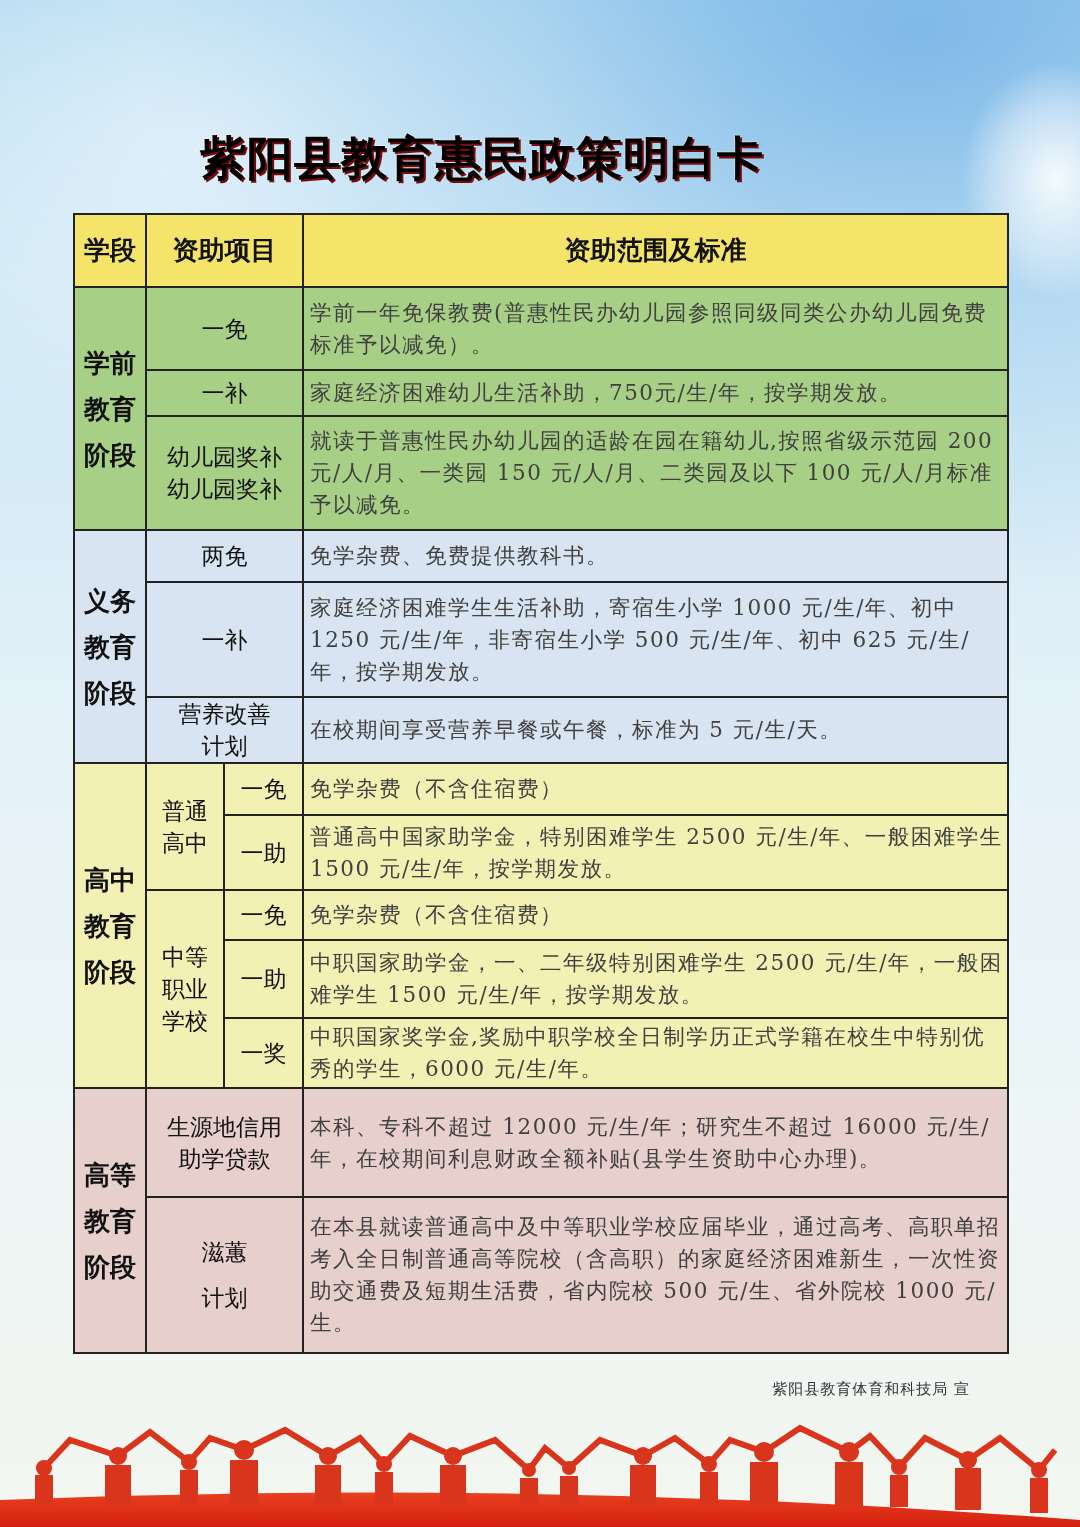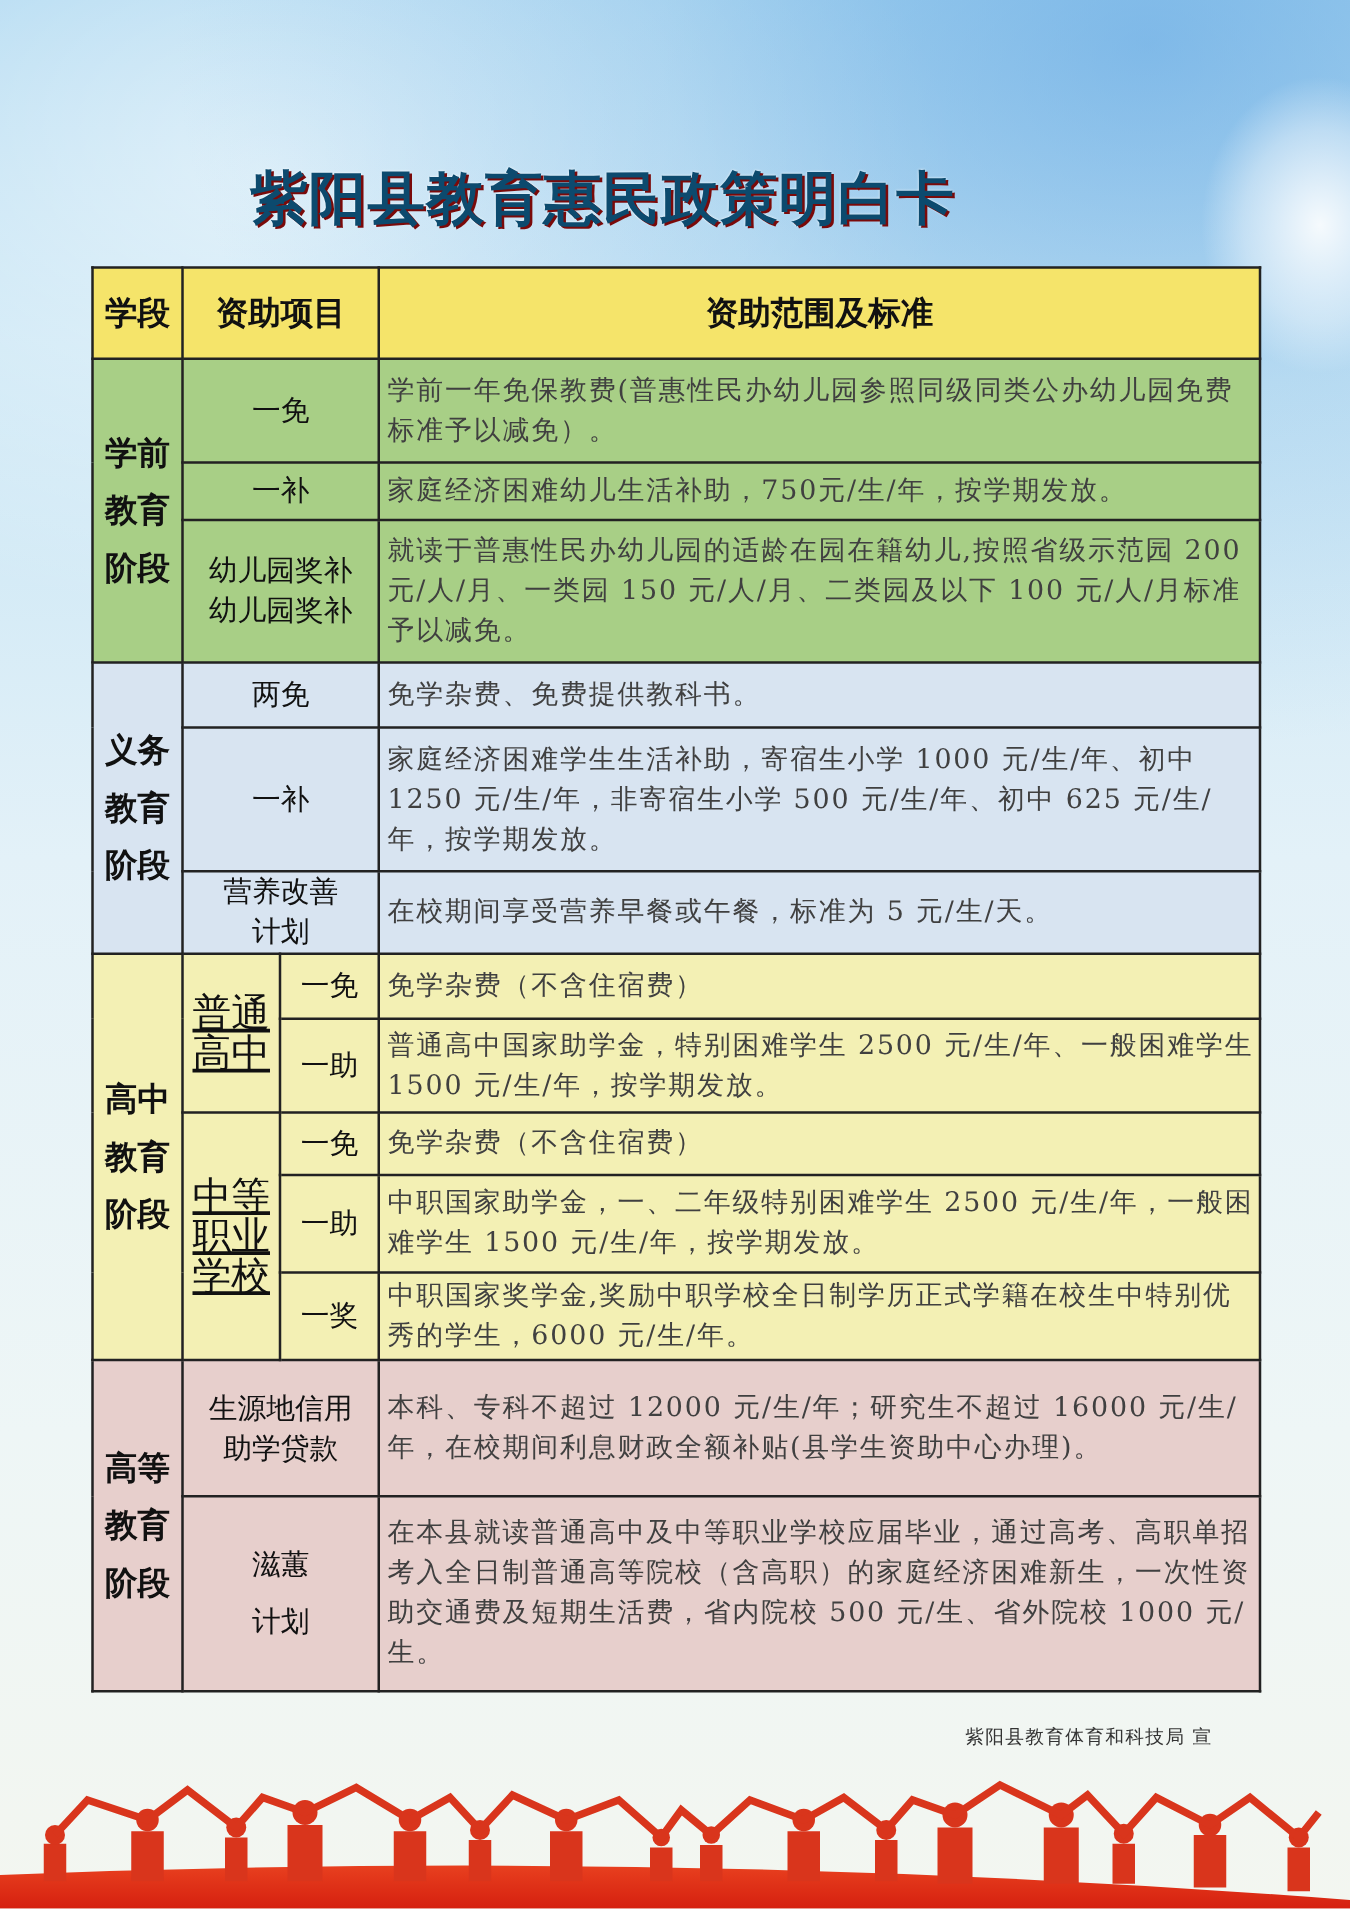--- a/index.html
+++ b/index.html
@@ -12,21 +12,21 @@
     position: absolute; left: 0; top: 0; width: 1080px; height: 700px;
     background: radial-gradient(ellipse at 85% 5%, rgba(90,160,225,0.55) 0%, rgba(120,180,230,0.25) 30%, rgba(255,255,255,0) 60%),
                 radial-gradient(ellipse at 20% 20%, rgba(255,255,255,0.55) 0%, rgba(255,255,255,0) 45%);
   }
   .cloud {
     position: absolute; right: -40px; top: 60px; width: 160px; height: 240px;
     background: radial-gradient(ellipse at 60% 50%, rgba(255,255,255,0.9) 0%, rgba(255,255,255,0.4) 45%, rgba(255,255,255,0) 70%);
   }
   .title {
     position: absolute; left: 0; width: 964px; top: 128px; text-align: center;
-    font-size: 46px; font-weight: bold; color: #0c4a6e; letter-spacing: 1px;
+    font-size: 46px; font-weight: bold; color: #000000; letter-spacing: 1px;
     text-shadow: 2px 2px 0 #7a0a0a, 0 0 2px #fff;
     font-family: "DejaVu Sans", sans-serif;
   }
   .year {
     position: absolute; right: 92px; top: 188px; font-size: 16px; font-weight: bold; color: #0c4a6e; margin-top: 28px;
   }
   .card {
     position: absolute; left: 73px; top: 213px; width: 934px; height: 1150px;
   }
   table {
@@ -35,21 +35,21 @@
   td, th {
     border: 2px solid #222; padding: 0; vertical-align: middle;
   }
   .hdr td { background: #f5e46a; font-weight: bold; text-align: center; font-size: 26px; color: #111; font-family: "DejaVu Sans", sans-serif; height: 71px; }
   .g td { background: #a8cf86; }
   .b td { background: #d8e4f1; }
   .y td { background: #f3f0b4; }
   .p td { background: #e7cfcc; }
   .stage { text-align: center; font-size: 26px; font-weight: bold; line-height: 46px; color: #111; font-family: "DejaVu Sans", sans-serif; }
   .item { text-align: center; font-size: 23px; line-height: 32px; color: #111; font-family: "DejaVu Sans", sans-serif; }
-  .sub { text-align: center; font-size: 31px; line-height: 32px; color: #111; font-family: "DejaVu Sans", sans-serif; text-decoration: underline; }
+  .sub { text-align: center; font-size: 23px; line-height: 32px; color: #111; font-family: "DejaVu Sans", sans-serif; }
   .desc { text-align: left; font-size: 21.5px; line-height: 32px; padding: 2px 4px 2px 6px !important; color: #404040; letter-spacing: 1.5px; }
   .footer-credit {
     position: absolute; right: 110px; top: 1380px; font-size: 15px; color: #333; letter-spacing: 1px;
   }
   .banner { position: absolute; left: 0; top: 1420px; width: 1080px; height: 107px; }
 </style>
 </head>
 <body>
 
 <div class="sky-glow"></div>

